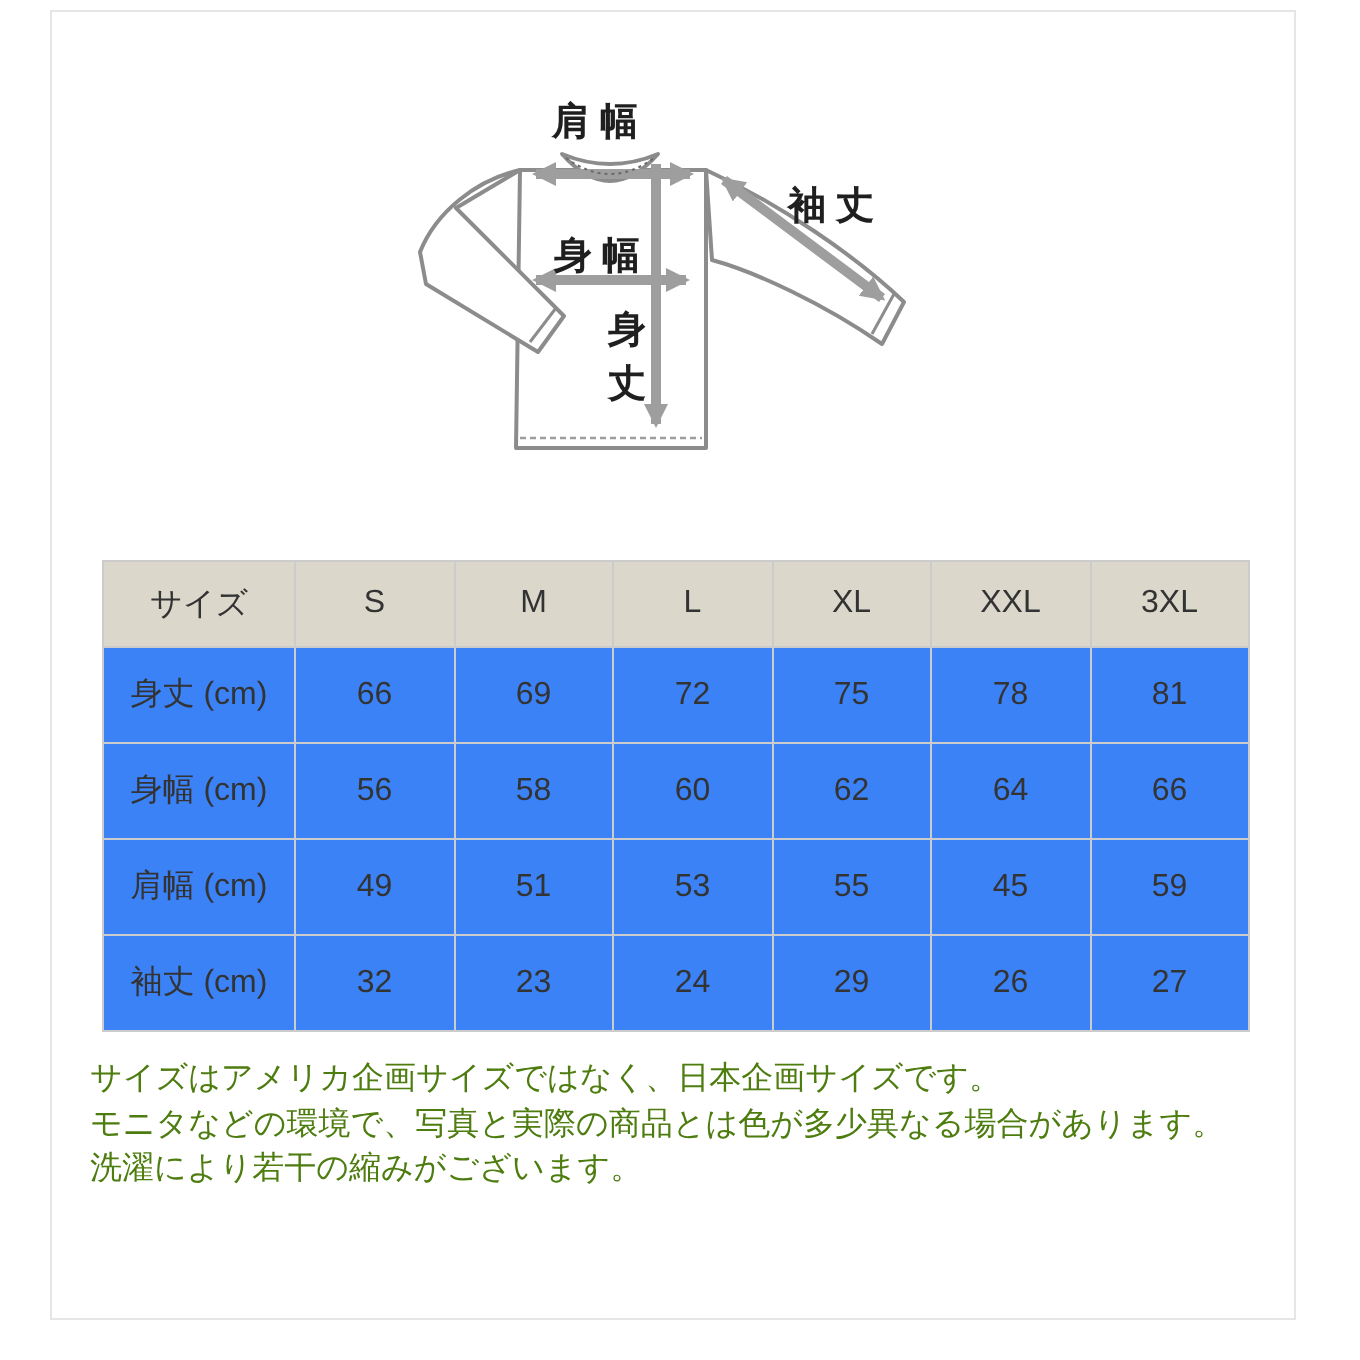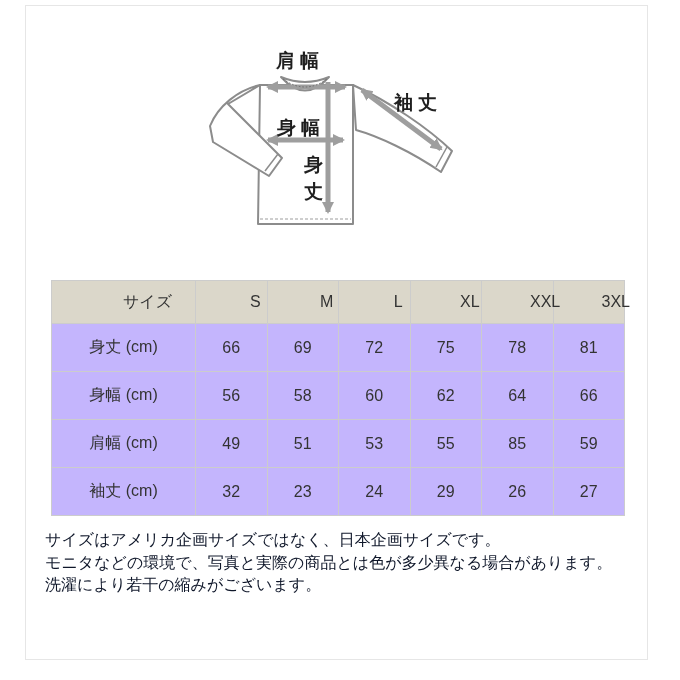--- a/index.html
+++ b/index.html
@@ -3,24 +3,24 @@
 <meta charset="utf-8">
 <style>
   html,body{margin:0;padding:0;background:#ffffff;}
   body{font-family:"Liberation Sans","DejaVu Sans",sans-serif;}
   .canvas{position:relative;width:680px;height:680px;background:#ffffff;overflow:hidden;}
   .frame{position:absolute;left:25px;top:5px;width:623px;height:655px;border:1px solid #e6e6e6;box-sizing:border-box;}
   .diagram{position:absolute;left:180px;top:40px;width:320px;height:200px;}
   .diagram text{font-family:"Liberation Sans","DejaVu Sans",sans-serif;font-size:19px;font-weight:bold;fill:#1f1f1f;letter-spacing:5px;}
   .size-table{position:absolute;left:51px;top:280px;width:574px;border-collapse:collapse;table-layout:fixed;font-size:16px;color:#333333;}
   .size-table th,.size-table td{border:1px solid #cccccc;text-align:center;vertical-align:middle;font-weight:normal;padding:0;}
-  .size-table thead th{background:#dbd7ca;height:42px;padding-left:48px;}
-  .size-table tbody th,.size-table tbody td{background:#c4b5fd;height:47px;}
+  .size-table thead th{background:#dbd7ca;height:42px;}
+  .size-table tbody th,.size-table tbody td{background:#3b82f6;height:47px;}
   .size-table .col-label{width:95px;}
-  .notes{position:absolute;left:45px;top:529px;width:600px;font-size:16px;line-height:22.5px;color:#0f172a;}
+  .notes{position:absolute;left:45px;top:529px;width:600px;font-size:16px;line-height:22.5px;color:#4d7c0f;}
 </style>
 </head>
 <body>
 
 <div class="canvas">
 
   <div class="frame"></div>
 
   <svg class="diagram" viewBox="0 0 320 200">
     <defs>
@@ -85,21 +85,21 @@
         <td>62</td>
         <td>64</td>
         <td>66</td>
       </tr>
       <tr>
         <th>肩幅 (cm)</th>
         <td>49</td>
         <td>51</td>
         <td>53</td>
         <td>55</td>
-        <td>85</td>
+        <td>45</td>
         <td>59</td>
       </tr>
       <tr>
         <th>袖丈 (cm)</th>
         <td>32</td>
         <td>23</td>
         <td>24</td>
         <td>29</td>
         <td>26</td>
         <td>27</td>

